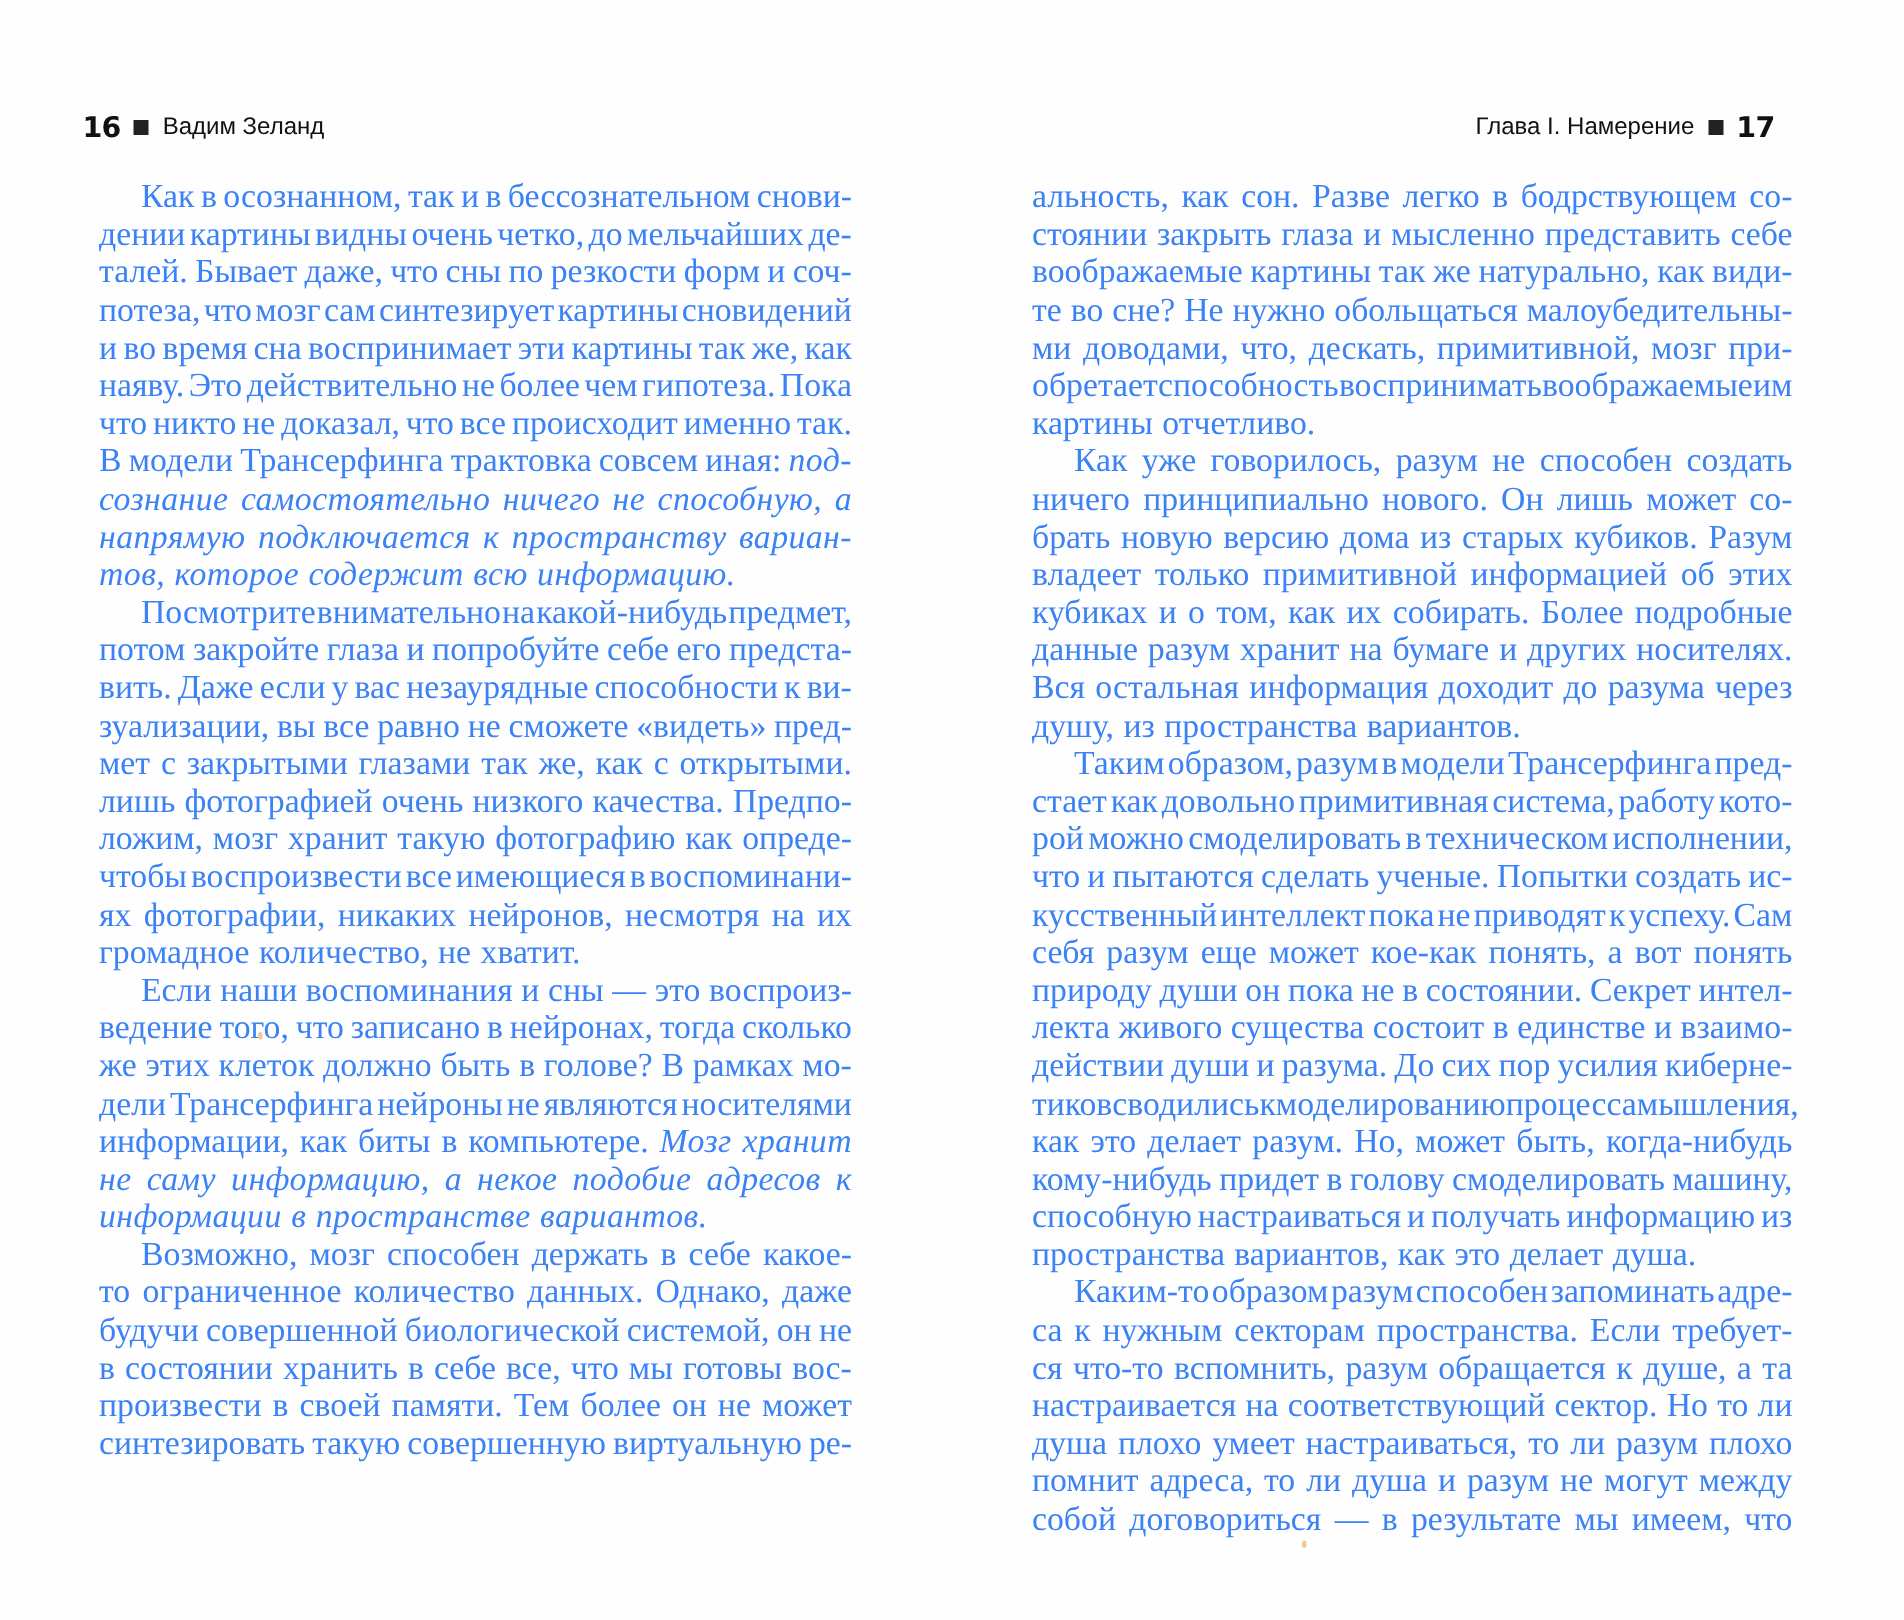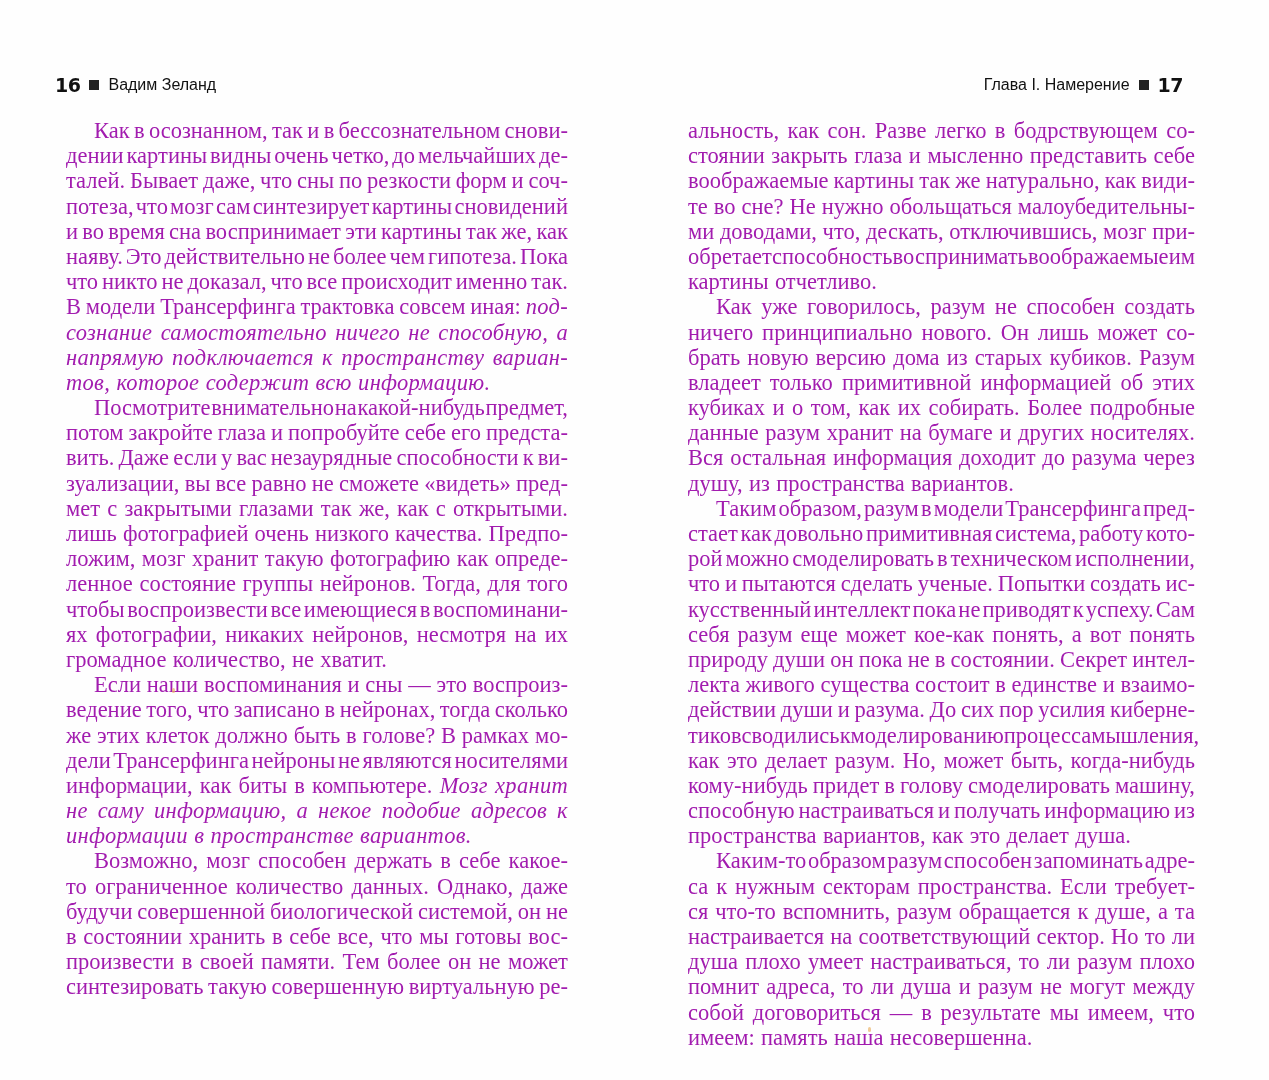--- a/index.html
+++ b/index.html
@@ -54,21 +54,21 @@
     margin: 0 9px;
   }
   .head-text { font-size: 16px; }
 
   .text-block {
     position: absolute;
     top: 118px;
     font-family: "Liberation Serif", serif;
     font-size: 22.5px;
     line-height: 25.2px;
-    color: #a21caf;
+    color: #3b82f6;
     text-align: justify;
   }
   .page-left .text-block { left: 66px; width: 502px; }
   .page-right .text-block { left: 688px; left: 54px; width: 507px; }
   .it { font-style: italic; letter-spacing: 0.3px; }
 
   
   .jl {
     display: flex;
     justify-content: space-between;
@@ -264,29 +264,20 @@
         <div class="jl">
           <span>ложим,</span>
           <span>мозг</span>
           <span>хранит</span>
           <span>такую</span>
           <span>фотографию</span>
           <span>как</span>
           <span>опреде-</span>
         </div>
         <div class="jl">
-          <span>ленное</span>
-          <span>состояние</span>
-          <span>группы</span>
-          <span>нейронов.</span>
-          <span>Тогда,</span>
-          <span>для</span>
-          <span>того</span>
-        </div>
-        <div class="jl">
           <span>чтобы</span>
           <span>воспроизвести</span>
           <span>все</span>
           <span>имеющиеся</span>
           <span>в</span>
           <span>воспоминани-</span>
         </div>
         <div class="jl">
           <span>ях</span>
           <span>фотографии,</span>
@@ -467,21 +458,21 @@
           <span>Не</span>
           <span>нужно</span>
           <span>обольщаться</span>
           <span>малоубедительны-</span>
         </div>
         <div class="jl">
           <span>ми</span>
           <span>доводами,</span>
           <span>что,</span>
           <span>дескать,</span>
-          <span>отключившись,</span>
+          <span>примитивной,</span>
           <span>мозг</span>
           <span>при-</span>
         </div>
         <div class="jl">
           <span>обретает</span>
           <span>способность</span>
           <span>воспринимать</span>
           <span>воображаемые</span>
           <span>им</span>
         </div>
@@ -754,24 +745,18 @@
         <div class="jl">
           <span>собой</span>
           <span>договориться</span>
           <span>—</span>
           <span>в</span>
           <span>результате</span>
           <span>мы</span>
           <span>имеем,</span>
           <span>что</span>
         </div>
-        <div class="jl last">
-          <span>имеем:</span>
-          <span>память</span>
-          <span>наша</span>
-          <span>несовершенна.</span>
-        </div>
       </div>
   </div>
 
   <div class="stain" style="left:172px; top:688px;"></div>
   <div class="stain" style="left:868px; top:1027px;"></div>
 </div>
 
 </body></html>

